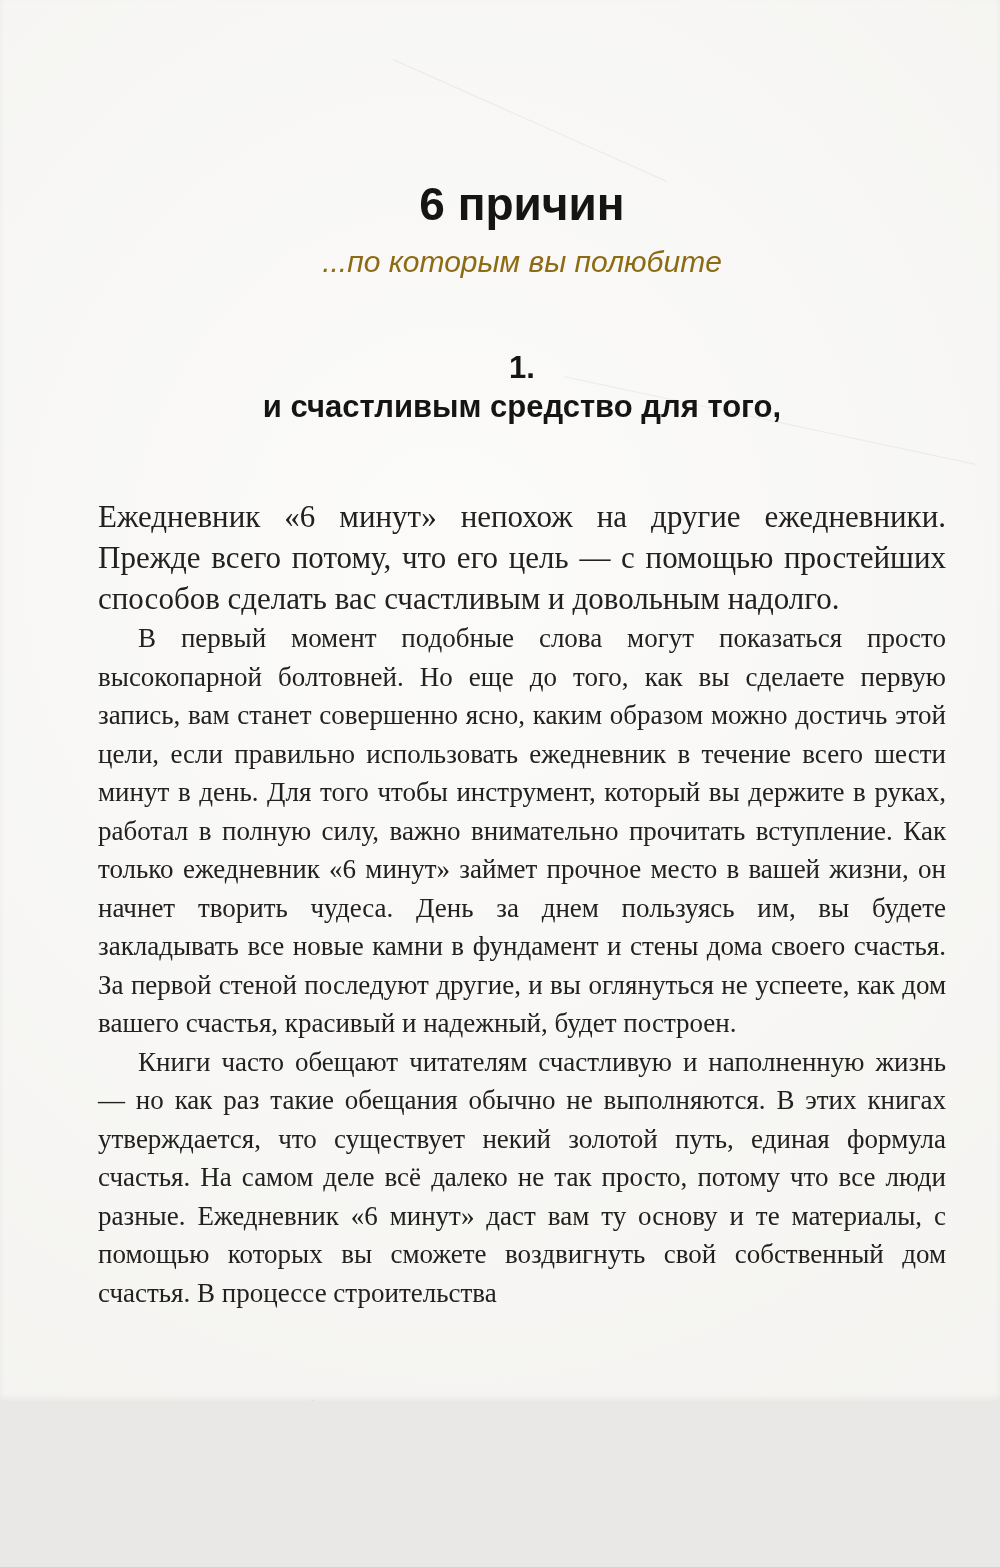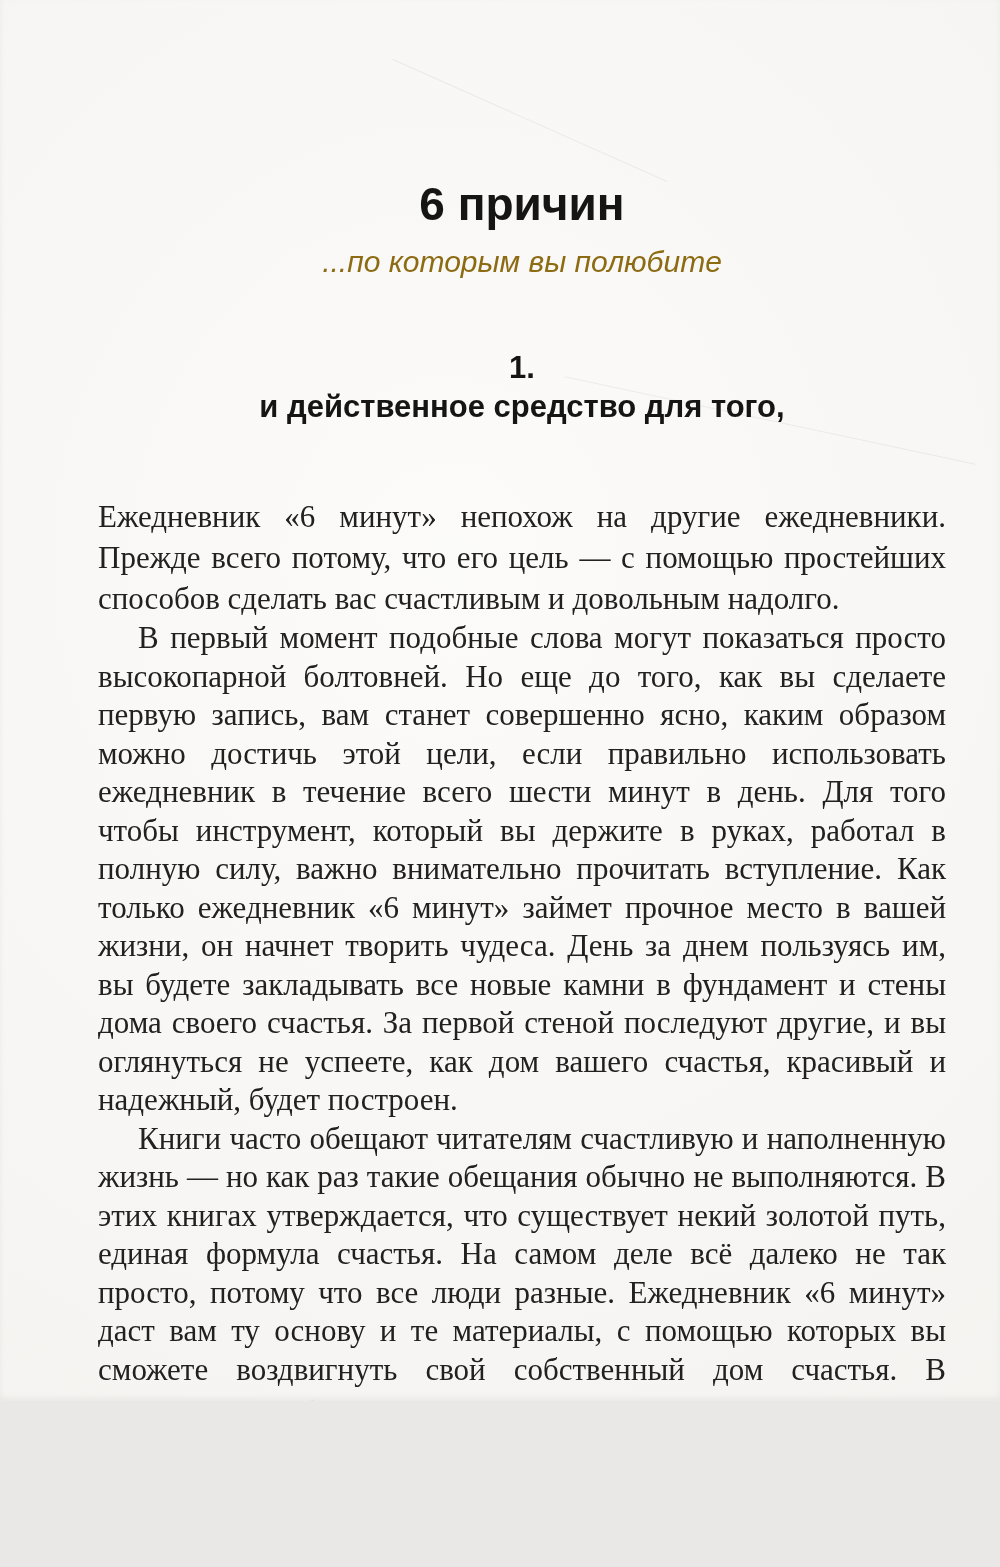--- a/index.html
+++ b/index.html
@@ -76,21 +76,21 @@
   }
   .lead-paragraph {
     margin: 70px 0 0 0;
     font-size: 31px;
     line-height: 41px;
     text-align: justify;
     color: #22211f;
   }
   .body-paragraph {
     margin: 0;
-    font-size: 31px;
+    font-size: 27px;
     line-height: 38.5px;
     text-align: justify;
     text-indent: 40px;
     color: #22211f;
   }
   .page-number {
     position: absolute;
     left: 0;
     right: 0;
     top: 1496px;
@@ -115,21 +115,21 @@
 
     <h1 class="chapter-title">6 причин</h1>
 
     <div class="chapter-subtitle">
       <div>...по которым вы полюбите</div>
     </div>
 
     <div class="section-number">1.</div>
 
     <h2 class="section-heading">
-      <div>и действенное средство для того,</div>
+      <div>и счастливым средство для того,</div>
     </h2>
 
     <p class="lead-paragraph">Ежедневник «6 минут» непохож на другие ежедневники. Прежде всего потому, что его цель — с помощью простейших способов сделать вас счастливым и довольным надолго.</p>
 
     <p class="body-paragraph">В первый момент подобные слова могут показаться просто высокопарной болтовней. Но еще до того, как вы сделаете первую запись, вам станет совершенно ясно, каким образом можно достичь этой цели, если правильно использовать ежедневник в течение всего шести минут в день. Для того чтобы инструмент, который вы держите в руках, работал в полную силу, важно внимательно прочитать вступление. Как только ежедневник «6 минут» займет прочное место в вашей жизни, он начнет творить чудеса. День за днем пользуясь им, вы будете закладывать все новые камни в фундамент и стены дома своего счастья. За первой стеной последуют другие, и вы оглянуться не успеете, как дом вашего счастья, красивый и надежный, будет построен.</p>
 
     <p class="body-paragraph">Книги часто обещают читателям счастливую и наполненную жизнь — но как раз такие обещания обычно не выполняются. В этих книгах утверждается, что существует некий золотой путь, единая формула счастья. На самом деле всё далеко не так просто, потому что все люди разные. Ежедневник «6 минут» даст вам ту основу и те материалы, с помощью которых вы сможете воздвигнуть свой собственный дом счастья. В процессе строительства</p>
 
   </div>
 

